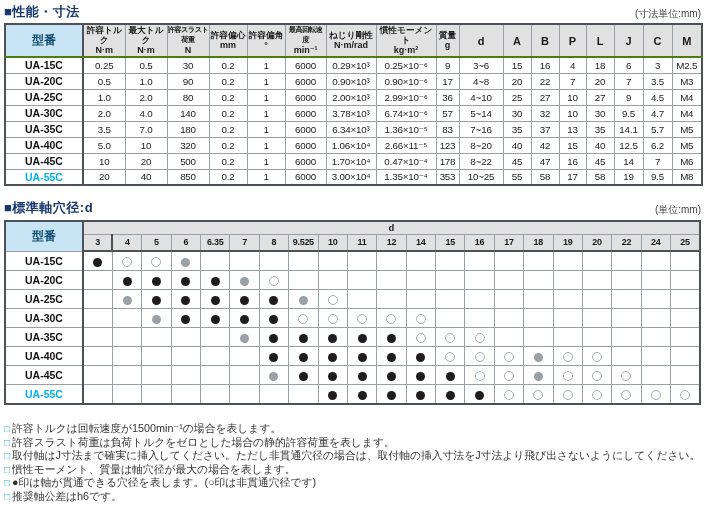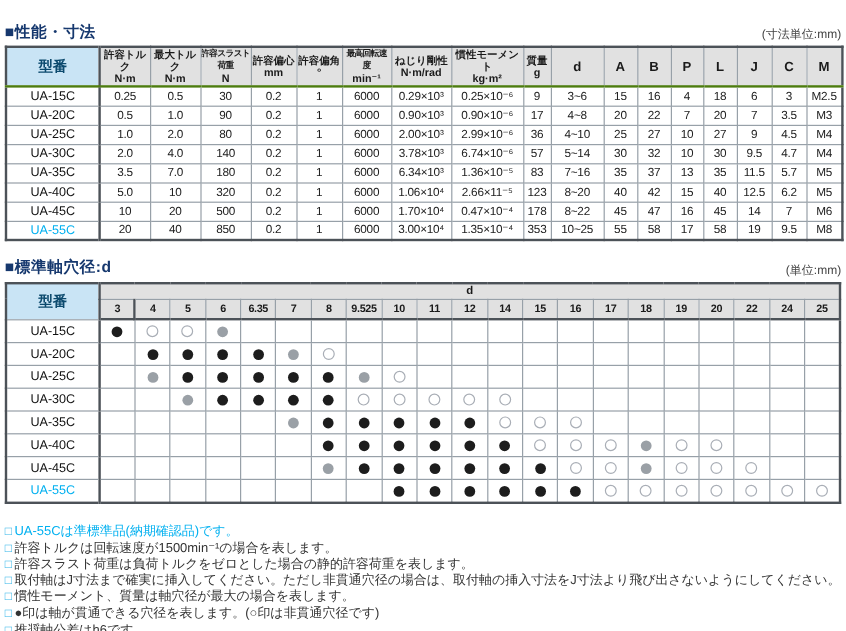--- a/index.html
+++ b/index.html
@@ -1,35 +1,35 @@
 <!DOCTYPE html>
 <html><head>
 <meta charset="utf-8">
 <style>
   html,body{margin:0;padding:0;background:#fff;}
-  .page{width:705px;height:526px;box-sizing:border-box;padding:18px 4px 0 4px;position:relative;
+  .page{width:705px;height:526px;box-sizing:border-box;padding:3px 4px 0 4px;position:relative;
         font-family:"Liberation Sans","DejaVu Sans",sans-serif;color:#222;overflow:hidden;background:#fff;}
   .sec{display:flex;justify-content:space-between;align-items:flex-end;height:18px;}
   .sec-title{color:#16386e;font-weight:bold;font-size:13px;letter-spacing:0.5px;}
   .sec-unit{font-size:10px;color:#444;}
   table{border-collapse:collapse;table-layout:fixed;width:697px;background:#fff;}
   #t1,#t2{border:2px solid #4c5258;}
   #t1 th,#t1 td,#t2 th,#t2 td{border:1px solid #97A0A8;padding:0;text-align:center;vertical-align:middle;overflow:hidden;}
   #t1 thead th{border-bottom:2px solid #4d7c0f;}
   #t2 tr.dia-row th{border-bottom:2px solid #4c5258;}
   #t1 tr>*:first-child,#t2 tr>*:first-child{border-right:2px solid #4c5258;}
   #t1 thead tr{height:33px;}
   #t1 tbody tr{height:16px;}
   .model-h{background:#c9e4f5;font-size:12px;font-weight:bold;color:#0c4a6e;}
   .col-h{background:#e1e1e1;font-weight:bold;color:#1a1a1a;}
   .h-label{font-size:8.7px;line-height:10px;}
   .h-label.narrow{font-size:7.3px;letter-spacing:-0.6px;}
   .h-unit{font-size:9px;line-height:11px;}
   .col-h.single{font-size:11px;}
-  .model{font-size:10.5px;font-weight:normal;color:#111;background:#fff;}
+  .model{font-size:10.5px;font-weight:bold;color:#111;background:#fff;}
   .val{font-size:9.8px;color:#222;letter-spacing:-0.2px;}
   .hl{color:#00b0f0;}
   .sec2{margin-top:13px;}
   #t1{margin-top:2px;}
   #t2{margin-top:3px;}
   #t2 tr.d-row{height:13px;}
   #t2 tr.dia-row{height:17px;}
   #t2 tbody tr{height:15px;}
   #t2 .dhead{font-size:9.5px;}
   #t2 .dia{font-size:9px;letter-spacing:-0.3px;}
@@ -212,21 +212,21 @@
           <td class="val">1</td>
           <td class="val">6000</td>
           <td class="val">6.34×10³</td>
           <td class="val">1.36×10⁻⁵</td>
           <td class="val">83</td>
           <td class="val">7~16</td>
           <td class="val">35</td>
           <td class="val">37</td>
           <td class="val">13</td>
           <td class="val">35</td>
-          <td class="val">11.5</td>
+          <td class="val">14.1</td>
           <td class="val">5.7</td>
           <td class="val">M5</td>
         </tr>
         <tr>
           <th class="model">UA-40C</th>
           <td class="val">5.0</td>
           <td class="val">10</td>
           <td class="val">320</td>
           <td class="val">0.2</td>
           <td class="val">1</td>
@@ -535,21 +535,20 @@
           <td><span class="dot open"></span></td>
           <td><span class="dot open"></span></td>
           <td><span class="dot open"></span></td>
           <td><span class="dot open"></span></td>
           <td><span class="dot open"></span></td>
         </tr>
       </tbody>
     </table>
 
   <div id="fns">
-      <div class="fn"><span class="fm">□</span><span class="seg-blue">UA-55Cは準標準品(納期確認品)です。</span></div>
       <div class="fn"><span class="fm">□</span><span>許容トルクは回転速度が1500min⁻¹の場合を表します。</span></div>
       <div class="fn"><span class="fm">□</span><span>許容スラスト荷重は負荷トルクをゼロとした場合の静的許容荷重を表します。</span></div>
       <div class="fn"><span class="fm">□</span><span>取付軸はJ寸法まで確実に挿入してください。ただし非貫通穴径の場合は、取付軸の挿入寸法をJ寸法より飛び出さないようにしてください。</span></div>
       <div class="fn"><span class="fm">□</span><span>慣性モーメント、質量は軸穴径が最大の場合を表します。</span></div>
       <div class="fn"><span class="fm">□</span><span>●印は軸が貫通できる穴径を表します。(○印は非貫通穴径です)</span></div>
       <div class="fn"><span class="fm">□</span><span>推奨軸公差はh6です。</span></div>
     </div>
 
 </div>
 

